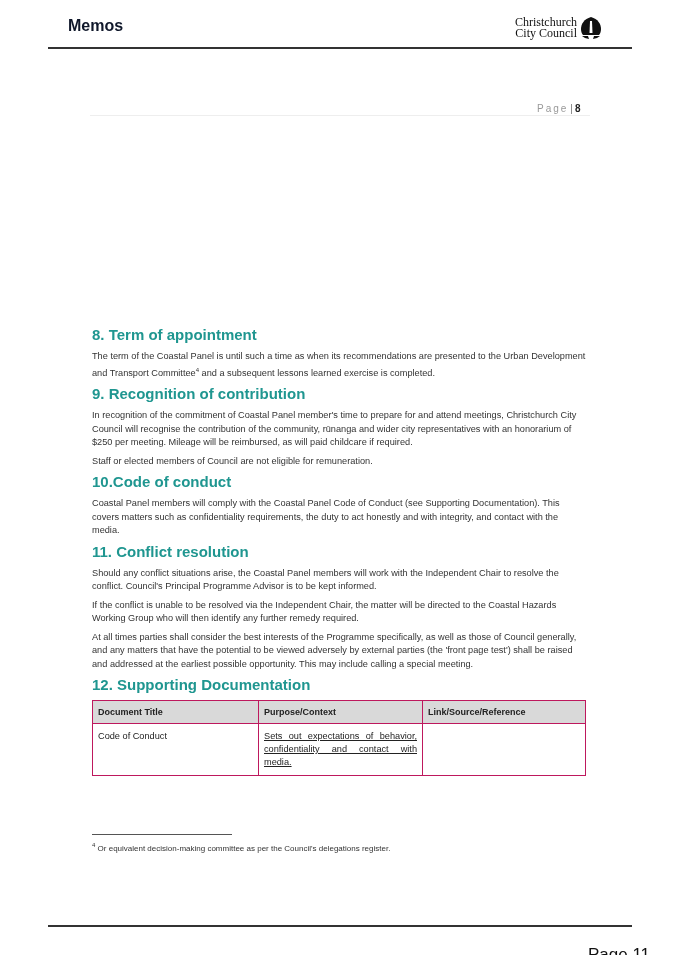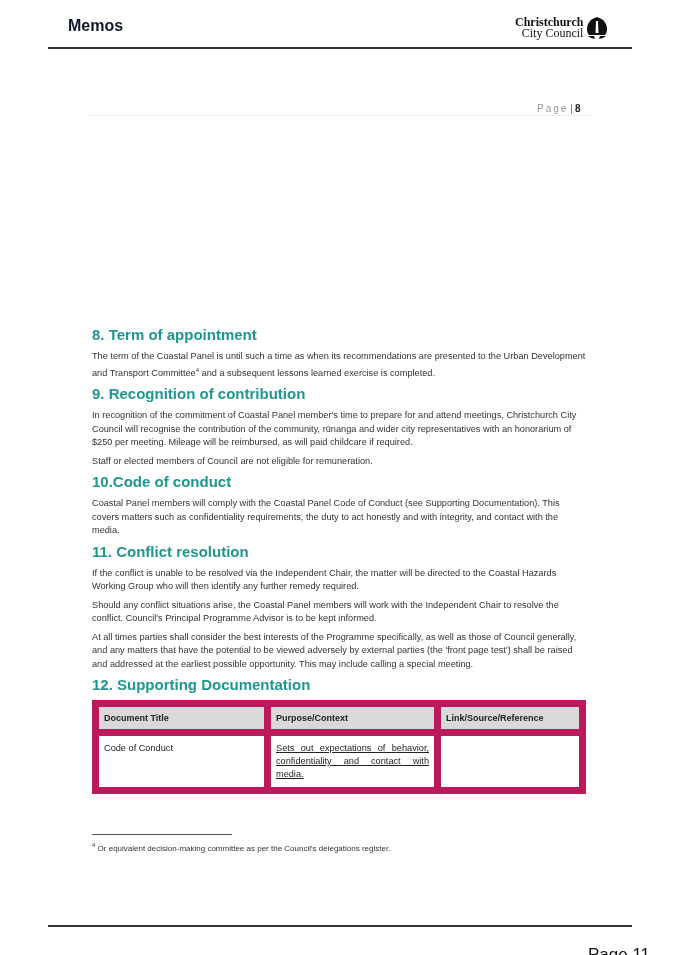--- a/index.html
+++ b/index.html
@@ -1,34 +1,34 @@
 <!DOCTYPE html>
 <html><head>
 <meta charset="utf-8">
 <style>
   html, body { margin: 0; padding: 0; background: #ffffff; }
   body { width: 675px; height: 955px; position: relative; overflow: hidden;
          font-family: "Liberation Sans", sans-serif; color: #333; }
   .memos-title { position: absolute; left: 68px; top: 17px; font-size: 16px; font-weight: bold; color: #0f172a; }
   .logo { position: absolute; left: 515px; top: 16px; display: flex; align-items: center; }
   .logo-text { text-align: right; font-family: "Liberation Serif", serif; line-height: 11px; color: #111; }
-  .logo-l1 { font-size: 12px; font-weight: bold; display: block; }
+  .logo-l1 { font-size: 12px; font-weight: normal; display: block; }
   .logo-l2 { font-size: 12px; display: block; }
   .logo-icon { margin-left: 3px; width: 22px; height: 24px; }
   .header-rule { position: absolute; left: 48px; top: 47px; width: 584px; height: 2px; background: #333; }
   .inner-page { position: absolute; left: 537px; top: 103px; font-size: 10px; color: #999; letter-spacing: 2px; }
   .inner-page b { color: #222; letter-spacing: 0; }
   .inner-page .sep { color: #777; letter-spacing: 0; margin: 0 2px; }
   .inner-rule { position: absolute; left: 90px; top: 115px; width: 500px; height: 1px; background: #eee; }
   .content { position: absolute; left: 92px; top: 326px; width: 495px; }
   h2 { color: #1f9690; font-size: 15px; font-weight: bold; margin: 0 0 6px 0; line-height: 18px; }
   p { font-size: 9.2px; line-height: 13.5px; margin: 0 0 5px 0; color: #333; }
   .sec { margin-bottom: 4px; }
   table { border-collapse: collapse; width: 494px; font-size: 9.2px; margin-top: 2px; }
-  th, td { border: 7px solid #be185d; padding: 6px 5px; vertical-align: top; text-align: left; color: #222; }
+  th, td { border: 1px solid #be185d; padding: 6px 5px; vertical-align: top; text-align: left; color: #222; }
   th { background: #d9d9d9; font-weight: bold; font-size: 9px; }
   td { line-height: 13px; }
   .col1 { width: 155px; } .col2 { width: 153px; }
   .justify { text-align: justify; text-decoration: underline; }
   .fn-rule { position: absolute; left: 92px; top: 834px; width: 140px; height: 1px; background: #555; }
   .footnote { position: absolute; left: 92px; top: 842px; font-size: 8px; color: #333; }
   .footer-rule { position: absolute; left: 48px; top: 925px; width: 584px; height: 2px; background: #333; }
   .footer-left { position: absolute; left: 49px; top: 972px; font-size: 11px; color: #111; }
   .footer-right { position: absolute; left: 588px; top: 929px; font-size: 17px; color: #111; margin-top: 16px; }
   sup { font-size: 6px; }
@@ -65,22 +65,22 @@
     <h2>9.  Recognition of contribution</h2>
     <p>In recognition of the commitment of Coastal Panel member's time to prepare for and attend meetings, Christchurch City Council will recognise the contribution of the community, rūnanga and wider city representatives with an honorarium of $250 per meeting.  Mileage will be reimbursed, as will paid childcare if required.</p>
     <p>Staff or elected members of Council are not eligible for remuneration.</p>
   </div>
   <div class="sec">
     <h2>10.Code of conduct</h2>
     <p>Coastal Panel members will comply with the Coastal Panel Code of Conduct (see Supporting Documentation). This covers matters such as confidentiality requirements, the duty to act honestly and with integrity, and contact with the media.</p>
   </div>
   <div class="sec">
     <h2>11. Conflict resolution</h2>
+    <p>Should any conflict situations arise, the Coastal Panel members will work with the Independent Chair to resolve the conflict. Council's Principal Programme Advisor is to be kept informed.</p>
     <p>If the conflict is unable to be resolved via the Independent Chair, the matter will be directed to the Coastal Hazards Working Group who will then identify any further remedy required.</p>
-    <p>Should any conflict situations arise, the Coastal Panel members will work with the Independent Chair to resolve the conflict. Council's Principal Programme Advisor is to be kept informed.</p>
     <p>At all times parties shall consider the best interests of the Programme specifically, as well as those of Council generally, and any matters that have the potential to be viewed adversely by external parties (the 'front page test') shall be raised and addressed at the earliest possible opportunity.  This may include calling a special meeting.</p>
   </div>
   <div class="sec">
     <h2>12. Supporting Documentation</h2>
     <table>
       <tbody>
           <tr>
         <th class="col1">Document Title</th>
         <th class="col2">Purpose/Context</th>
         <th>Link/Source/Reference</th>

